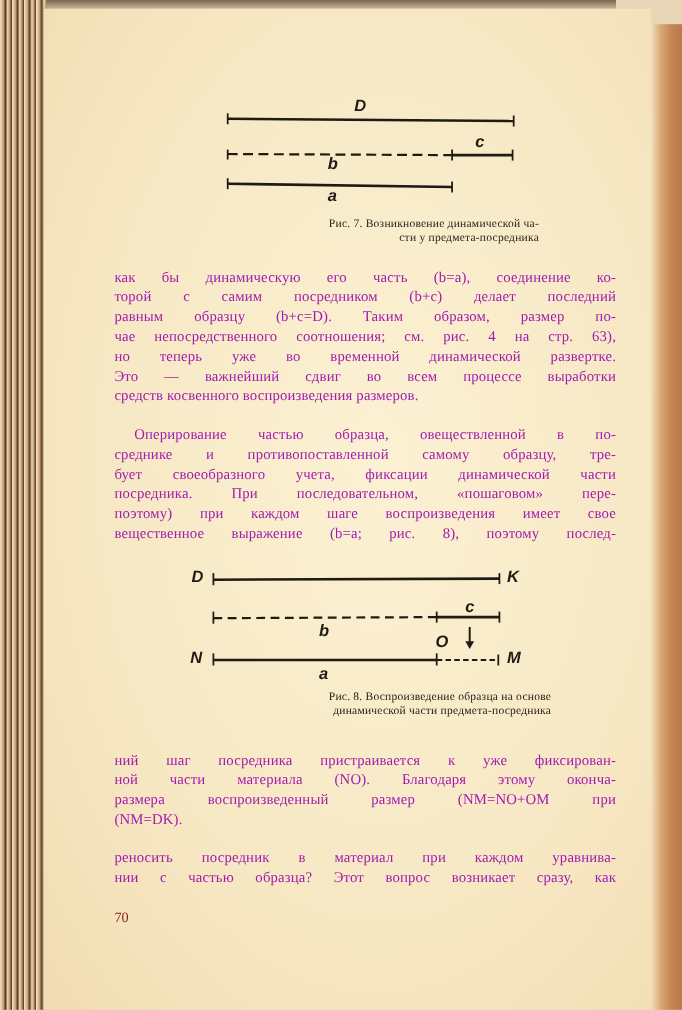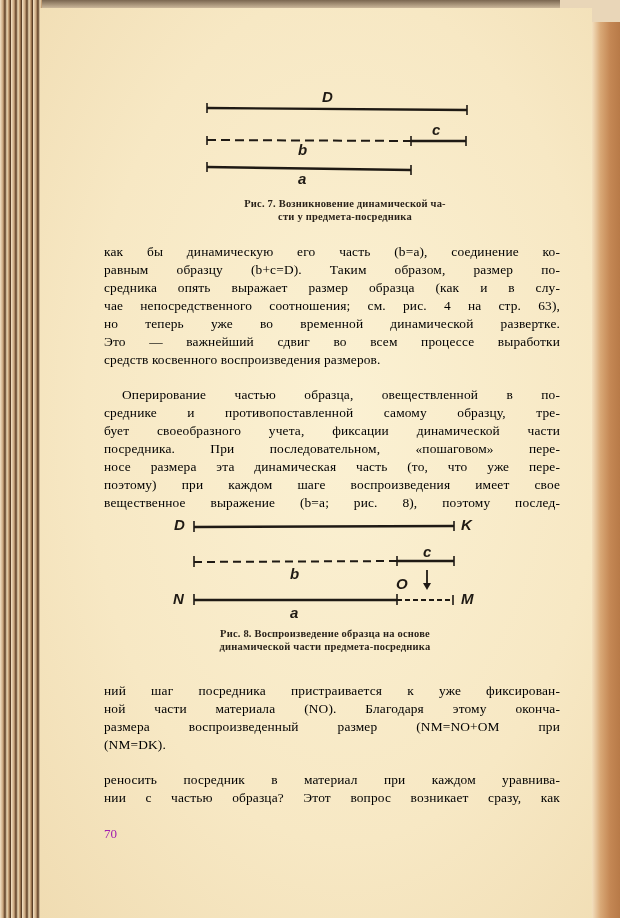--- a/index.html
+++ b/index.html
@@ -24,32 +24,32 @@
     position: absolute; left: 40px; top: 8px; width: 552px; height: 910px;
     background: radial-gradient(ellipse at 55% 45%, #fbf1d3 0%, #f7e8c4 60%, #f0dcb2 100%);
   }
   .fig-svg { position: absolute; left: 0; top: 0; width: 620px; height: 918px; pointer-events: none; }
   .fig-label {
     position: absolute; font-family: "Liberation Sans", sans-serif; font-style: italic; font-weight: bold;
     font-size: 15px; color: #1f1a14;
   }
   .caption {
     position: absolute; font-family: "Liberation Serif", serif; font-size: 10.5px; color: #2a231b;
-    text-align: center; line-height: 13px; letter-spacing: 0.2px; font-weight: bold;
+    text-align: right; line-height: 13px; letter-spacing: 0.2px;
   }
   .body-text {
     position: absolute; left: 104px; width: 456px;
-    font-size: 13.4px; line-height: 18px; color: #000000; text-align: justify;
+    font-size: 13.4px; line-height: 18px; color: #a21caf; text-align: justify;
     letter-spacing: 0.15px;
   }
   .line { display: block; text-align: justify; text-align-last: justify; white-space: nowrap; height: 18px; }
   .line.last { text-align-last: left; }
   .line.indent { padding-left: 18px; }
   .page-number {
-    position: absolute; left: 104px; top: 826px; font-size: 13px; color: #a21caf; font-family: Liberation Serif, serif;
+    position: absolute; left: 104px; top: 826px; font-size: 13px; color: #7f1d1d; font-family: Liberation Serif, serif;
   }
 </style>
 </head>
 <body>
 
 <div class="top-shadow"></div>
 <div class="book-edge-left"></div>
 <div class="page"></div>
 <div class="book-edge-right"></div>
 
@@ -110,47 +110,46 @@
 <span class="fig-label" style="left:432px;top:121px;">c</span>
 <span class="fig-label" style="left:298px;top:141px;">b</span>
 <span class="fig-label" style="left:298px;top:170px;">a</span>
 <div class="caption" style="left:200px;top:197px;width:290px;">
   <div>Рис. 7. Возникновение динамической ча-</div>
   <div>сти у предмета-посредника</div>
 </div>
 
 <div class="body-text" style="top:243px;">
   <span class="line">как бы динамическую его часть (b=a), соединение ко-</span>
+  <span class="line">торой с самим посредником (b+c) делает последний</span>
   <span class="line">равным образцу (b+c=D). Таким образом, размер по-</span>
-  <span class="line">средника опять выражает размер образца (как и в слу-</span>
   <span class="line">чае непосредственного соотношения; см. рис. 4 на стр. 63),</span>
   <span class="line">но теперь уже во временной динамической развертке.</span>
   <span class="line">Это — важнейший сдвиг во всем процессе выработки</span>
   <span class="line last">средств косвенного воспроизведения размеров.</span>
 </div>
 
 <div class="body-text" style="top:386px;">
   <span class="line indent">Оперирование частью образца, овеществленной в по-</span>
   <span class="line">среднике и противопоставленной самому образцу, тре-</span>
   <span class="line">бует своеобразного учета, фиксации динамической части</span>
   <span class="line">посредника. При последовательном, «пошаговом» пере-</span>
-  <span class="line">носе размера эта динамическая часть (то, что уже пере-</span>
   <span class="line">поэтому) при каждом шаге воспроизведения имеет свое</span>
   <span class="line">вещественное выражение (b=a; рис. 8), поэтому послед-</span>
 </div>
 
 <span class="fig-label" style="left:174px;top:516px;">D</span>
 <span class="fig-label" style="left:461px;top:516px;">K</span>
 <span class="fig-label" style="left:423px;top:543px;">c</span>
 <span class="fig-label" style="left:290px;top:565px;">b</span>
 <span class="fig-label" style="left:396px;top:575px;">O</span>
 <span class="fig-label" style="left:173px;top:590px;">N</span>
 <span class="fig-label" style="left:461px;top:590px;">M</span>
 <span class="fig-label" style="left:290px;top:604px;">a</span>
-<div class="caption" style="left:165px;top:627px;width:320px;">
+<div class="caption" style="left:181px;top:627px;width:320px;">
   <div>Рис. 8. Воспроизведение образца на основе</div>
   <div>динамической части предмета-посредника</div>
 </div>
 
 <div class="body-text" style="top:682px;">
   <span class="line">ний шаг посредника пристраивается к уже фиксирован-</span>
   <span class="line">ной части материала (NO). Благодаря этому оконча-</span>
   <span class="line">размера воспроизведенный размер (NM=NO+OM при</span>
   <span class="line last">(NM=DK).</span>
 </div>

